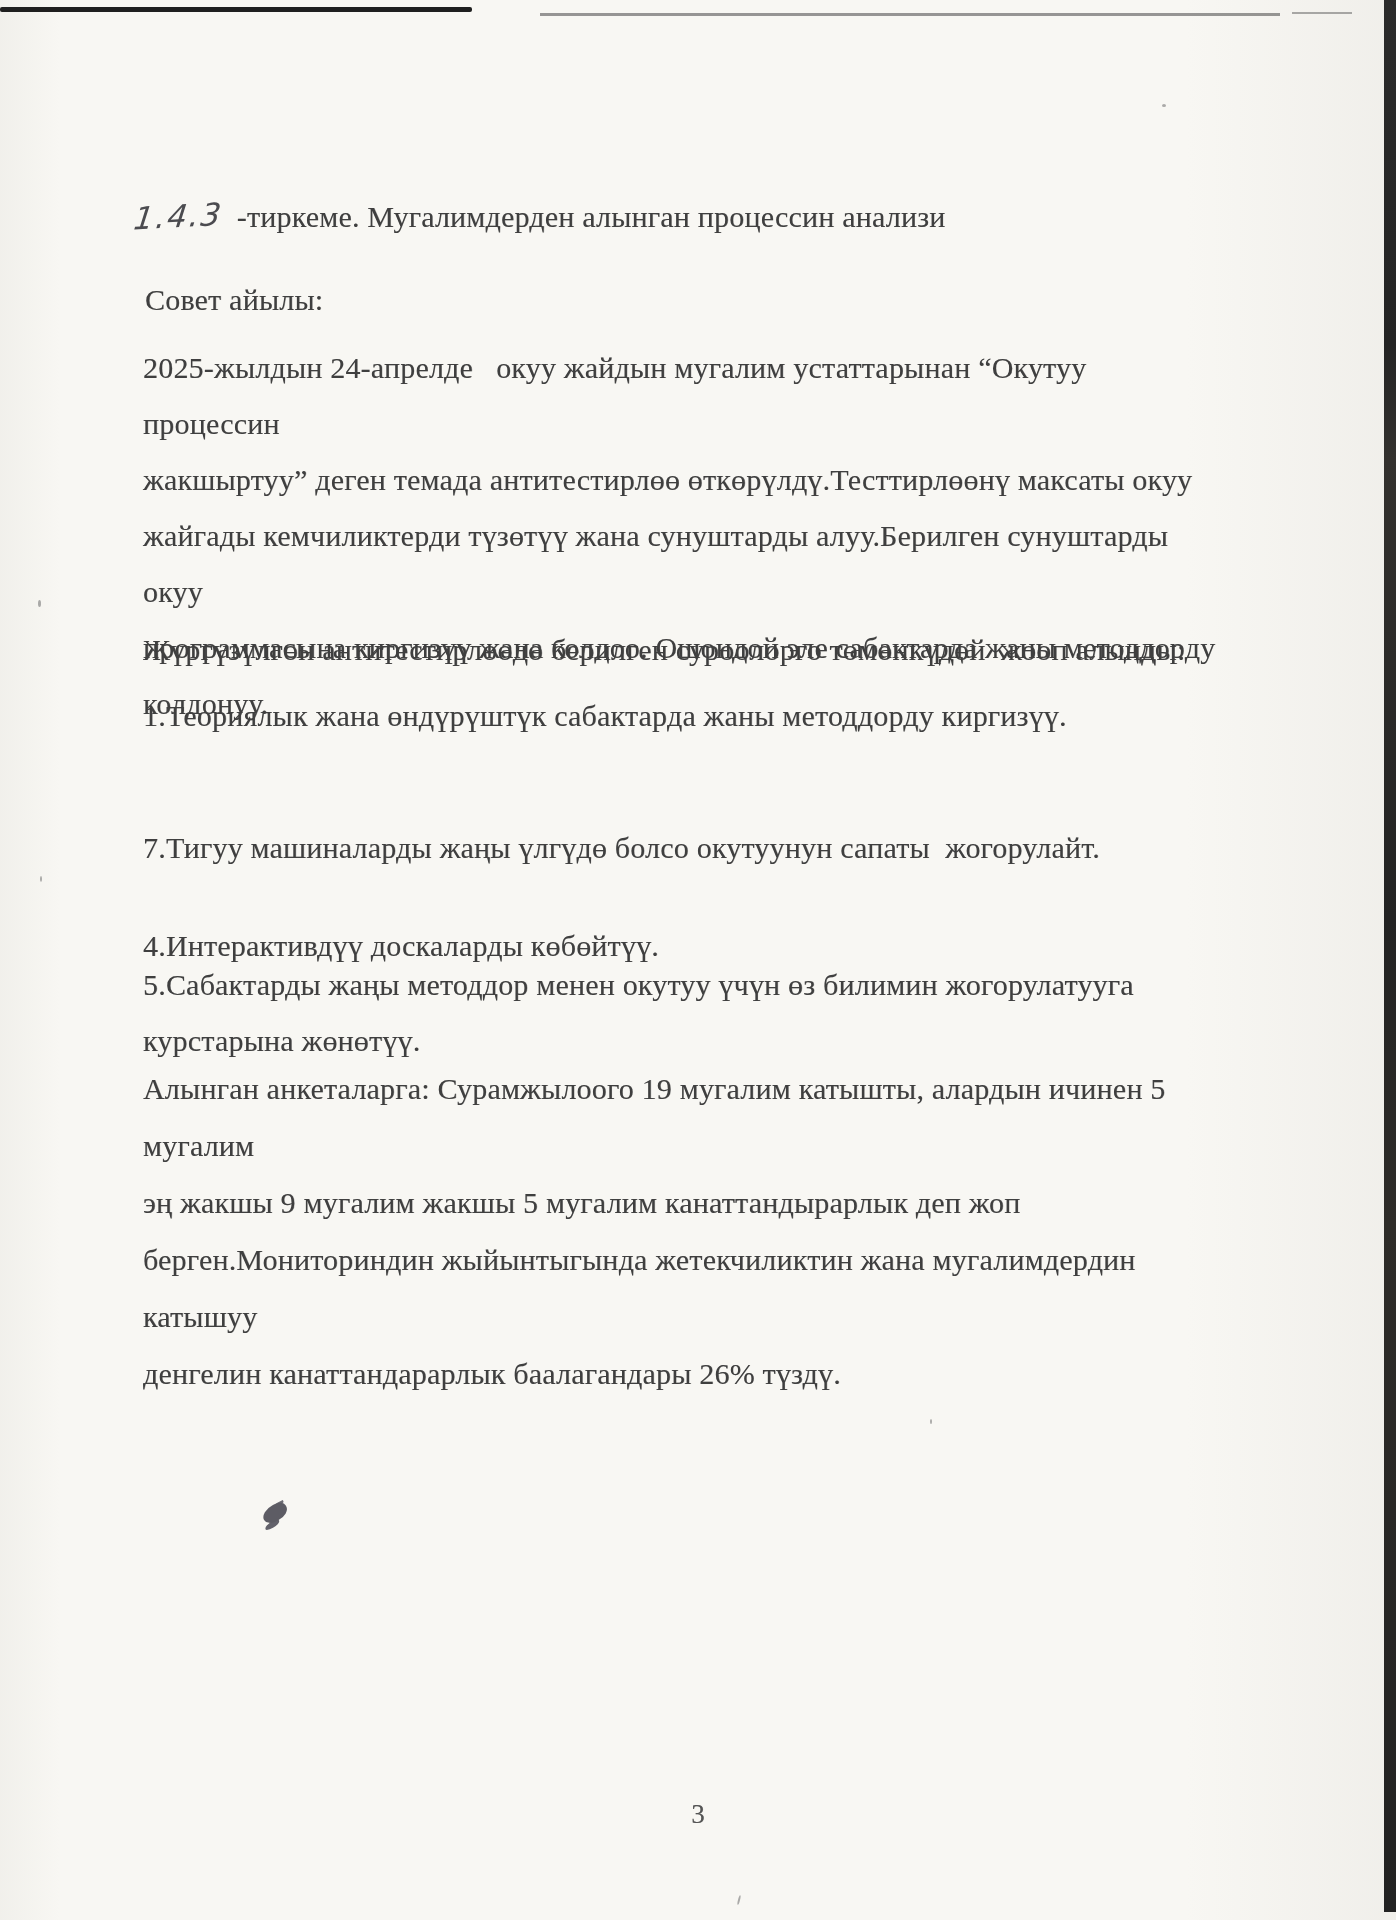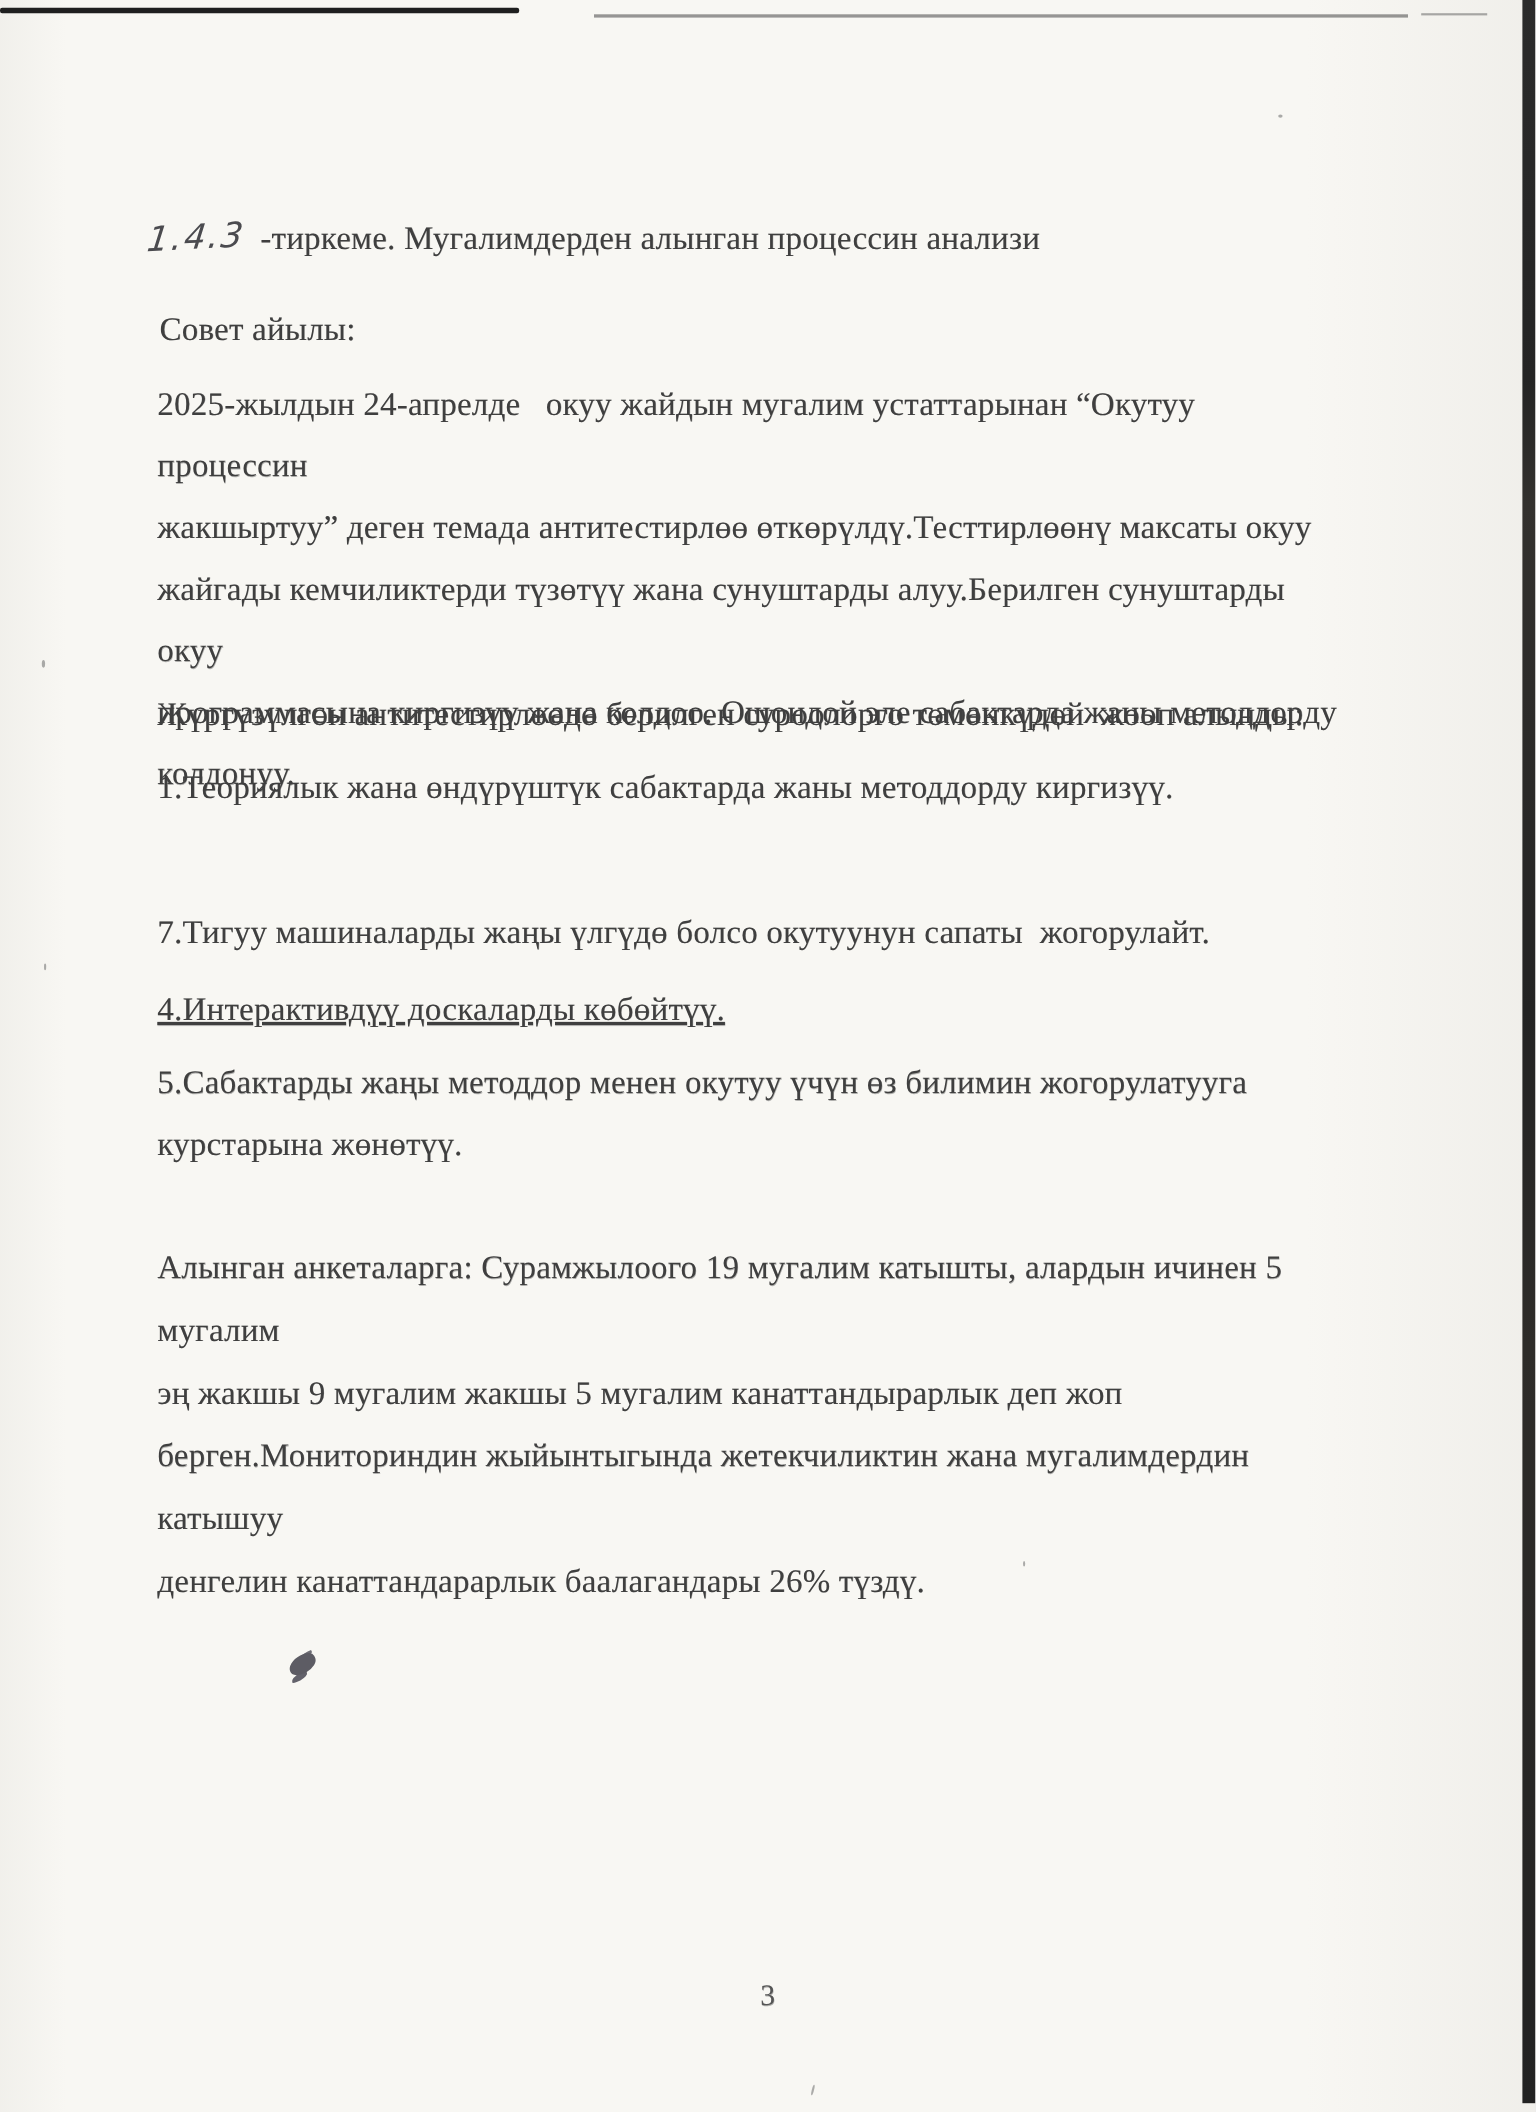--- a/index.html
+++ b/index.html
@@ -37,23 +37,23 @@
     margin-right: 14px;
     text-shadow: none;
   }
   .header-left  { top: 272px; left: 145px; }
   .header-right { top: 272px; left: 948px; }
   .para-intro   { top: 340px; left: 143px; width: 1075px; }
   .survey-intro { top: 622px; left: 143px; width: 1100px; }
   .ans-1 { top: 688px;  left: 143px; width: 1090px; }
   .ans-2 { top: 753px;  left: 143px; width: 1090px; }
   .ans-3 { top: 820px;  left: 143px; width: 1090px; }
-  .ans-4 { top: 890px;  left: 143px; width: 1090px; text-decoration: underline; }
+  .ans-4 { top: 918px;  left: 143px; width: 1090px; }
   .ans-5 { top: 957px;  left: 143px; width: 1090px; }
-  .para-results { top: 1124px; left: 143px; width: 1095px; line-height: 57px; }
+  .para-results { top: 1060px; left: 143px; width: 1095px; line-height: 57px; }
   .page-number  { top: 1786px; left: 0; width: 100%; text-align: center; font-size: 27px; color: #555; }
 
   
   .artifact { position: absolute; pointer-events: none; }
   .top-line-1 { top: 7px;  left: 0;     width: 472px;  height: 5px; background: #1f1f1f; border-radius: 2px; }
   .top-line-2 { top: 13px; left: 540px; width: 740px;  height: 3px; background: rgba(70,70,70,.55); }
   .top-line-3 { top: 12px; left: 1292px; width: 60px;  height: 2px; background: rgba(90,90,90,.5); }
   .right-strip {
     top: 0; right: 0; width: 12px; height: 1912px;
     background: linear-gradient(180deg, #2b2b2b 0%, #242424 18%, #33312e 24%, #232323 48%, #2e2c29 64%, #222 100%);

